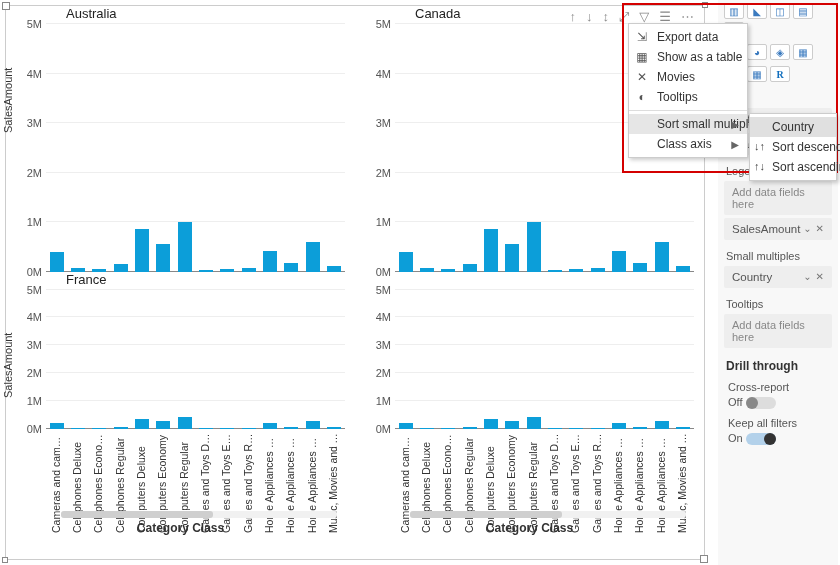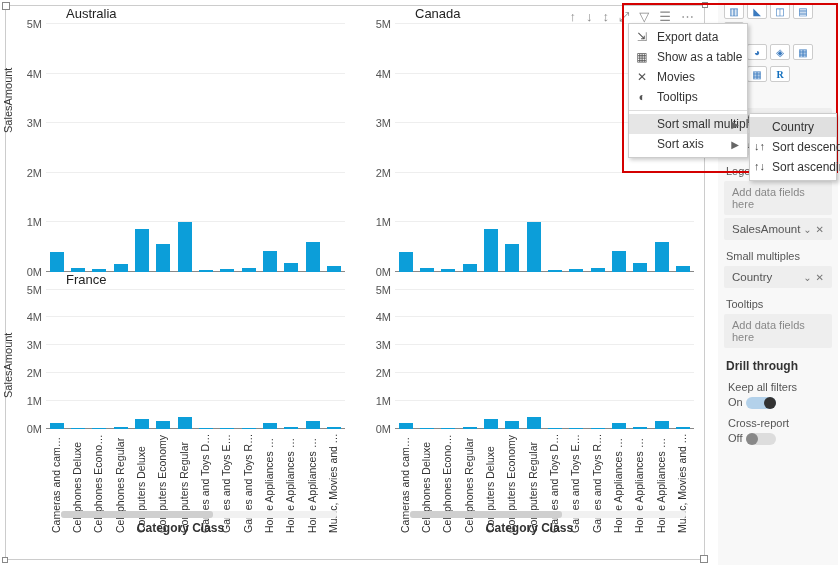--- a/index.html
+++ b/index.html
@@ -37,21 +37,21 @@
   .scroll-track { position:absolute; bottom:19px; left:55px; right:18px; height:7px; background:#f1f1f1; border-radius:3px; }
   .scroll-thumb { position:absolute; left:0; top:0; bottom:0; width:55%; background:#cfcfcf; border-radius:3px; }
 
   
   .pane { position:absolute; left:718px; right:2px; top:0; bottom:0; background:#f8f8f8; font-size:11.5px; }
   .vpanel { padding:0 4px; }
   .vrow { display:flex; flex-wrap:wrap; gap:3px; padding:3px 2px; }
   .vic { width:20px; height:16px; background:#fff; border:1px solid #ccc; border-radius:2px; display:flex; align-items:center; justify-content:center; color:#3a7abf; font-size:10px; }
   .vic.r { color:#106ebe; font-weight:bold; font-family:serif; }
   .section-head { padding:7px 8px 4px 8px; color:#555; font-size:11px; }
-  .well { margin:0 6px 3px 6px; background:#eee; border-radius:2px; padding:5px 8px; color:#555; display:flex; align-items:flex-end; justify-content:space-between; }
+  .well { margin:0 6px 3px 6px; background:#eee; border-radius:2px; padding:5px 8px; color:#555; display:flex; align-items:flex-start; justify-content:space-between; }
   .well .drop { color:#888; font-size:11px; }
   .well .chev { font-size:10px; color:#777; display:flex; gap:4px; align-items:center; }
   .drill { padding:8px 8px 4px 8px; font-weight:600; color:#333; font-size:12px; }
   .toggle-row { padding:4px 10px; display:flex; flex-direction:column; gap:3px; font-size:11px; color:#555; }
   .toggle { width:30px; height:12px; border-radius:7px; background:#ddd; position:relative; display:inline-block; vertical-align:middle; }
   .toggle::after { content:""; position:absolute; width:12px; height:12px; border-radius:50%; background:#888; top:0; }
   .toggle.off::after { left:0; }
   .toggle.on { background:#b3d1ea; }
   .toggle.on::after { right:0; background:#333; }
 
@@ -326,26 +326,26 @@
       </span>
     </div>
 
   <div class="section-head">Tooltips</div>
   <div class="well">
       <span class="drop">Add data fields here</span>
     </div>
 
   <div class="drill">Drill through</div>
   <div class="toggle-row">
+    <span>Cross-report</span>
+    <span><span>Off</span> <span class="toggle off"></span></span>
+  </div>
+  <div class="toggle-row">
     <span>Keep all filters</span>
     <span><span>On</span> <span class="toggle on"></span></span>
-  </div>
-  <div class="toggle-row">
-    <span>Cross-report</span>
-    <span><span>Off</span> <span class="toggle off"></span></span>
   </div>
 </div>
 
 <div class="redbox" style="left:622px; top:3px; width:216px; height:170px"></div>
 
 <div class="menu" style="left:628px; top:23px; width:120px">
   <div class="mi">
       <span class="ic">⇲</span>
       <span>Export data</span>
     </div>
@@ -360,21 +360,21 @@
   <div class="mi">
       <span class="ic">◐</span>
       <span>Tooltips</span>
     </div>
   <div class="sep"></div>
   <div class="mi hover">
       <span>Sort small multiples</span>
       <span class="sub">▶</span>
     </div>
   <div class="mi">
-      <span>Sort axis</span>
+      <span>Class axis</span>
       <span class="sub">▶</span>
     </div>
 </div>
 
 <div class="submenu" style="left:749px; top:113px; width:88px">
   <div class="mi hover"><span>Country</span></div>
   <div class="sep"></div>
   <div class="mi"><span class="ic">↓↑</span><span>Sort descending</span></div>
   <div class="mi"><span class="ic">↑↓</span><span>Sort ascending</span></div>
 </div>

